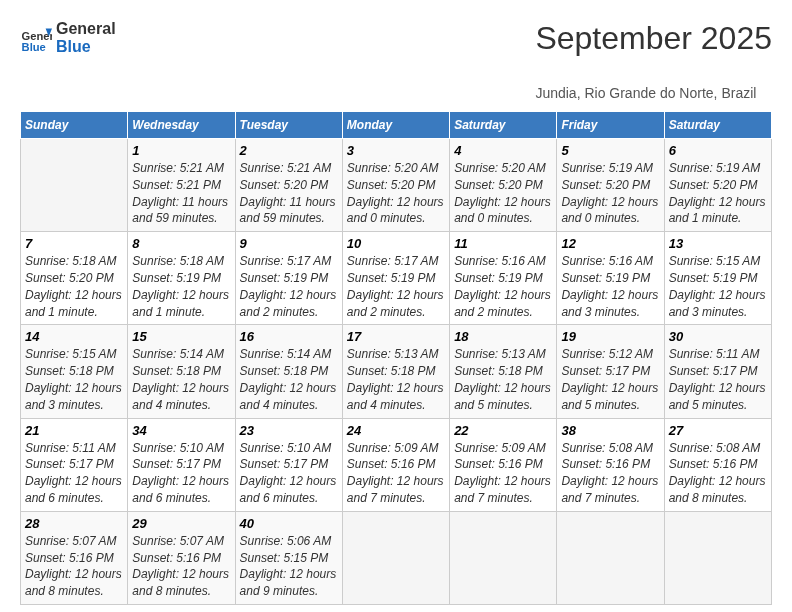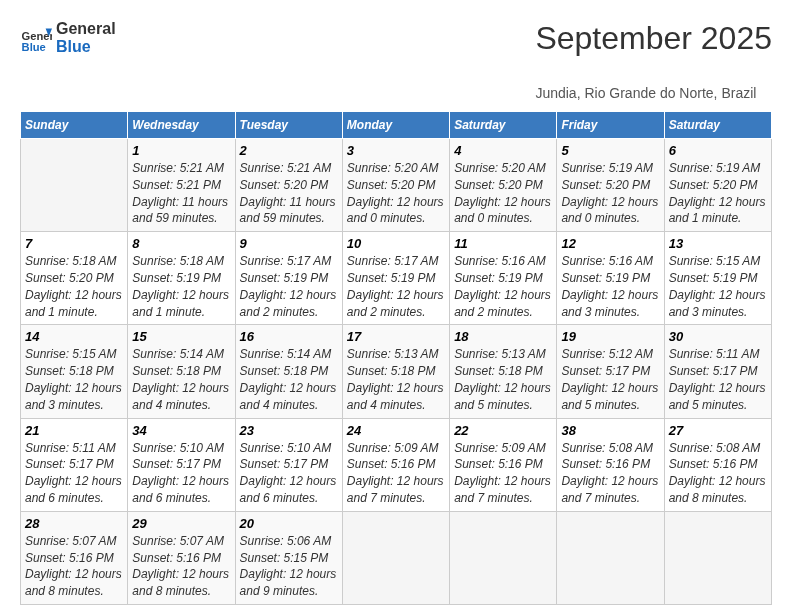--- a/index.html
+++ b/index.html
@@ -320,21 +320,21 @@
 and 8 minutes.</div>
         </td>
         <td>
           <span class="day-num">29</span>
           <div class="day-info" style="white-space: pre-line;">Sunrise: 5:07 AM
 Sunset: 5:16 PM
 Daylight: 12 hours
 and 8 minutes.</div>
         </td>
         <td>
-          <span class="day-num">20</span>
+          <span class="day-num">40</span>
           <div class="day-info" style="white-space: pre-line;">Sunrise: 5:06 AM
 Sunset: 5:15 PM
 Daylight: 12 hours
 and 9 minutes.</div>
         </td>
         <td class="empty"></td>
         <td class="empty"></td>
         <td class="empty"></td>
         <td class="empty"></td>
       </tr>

